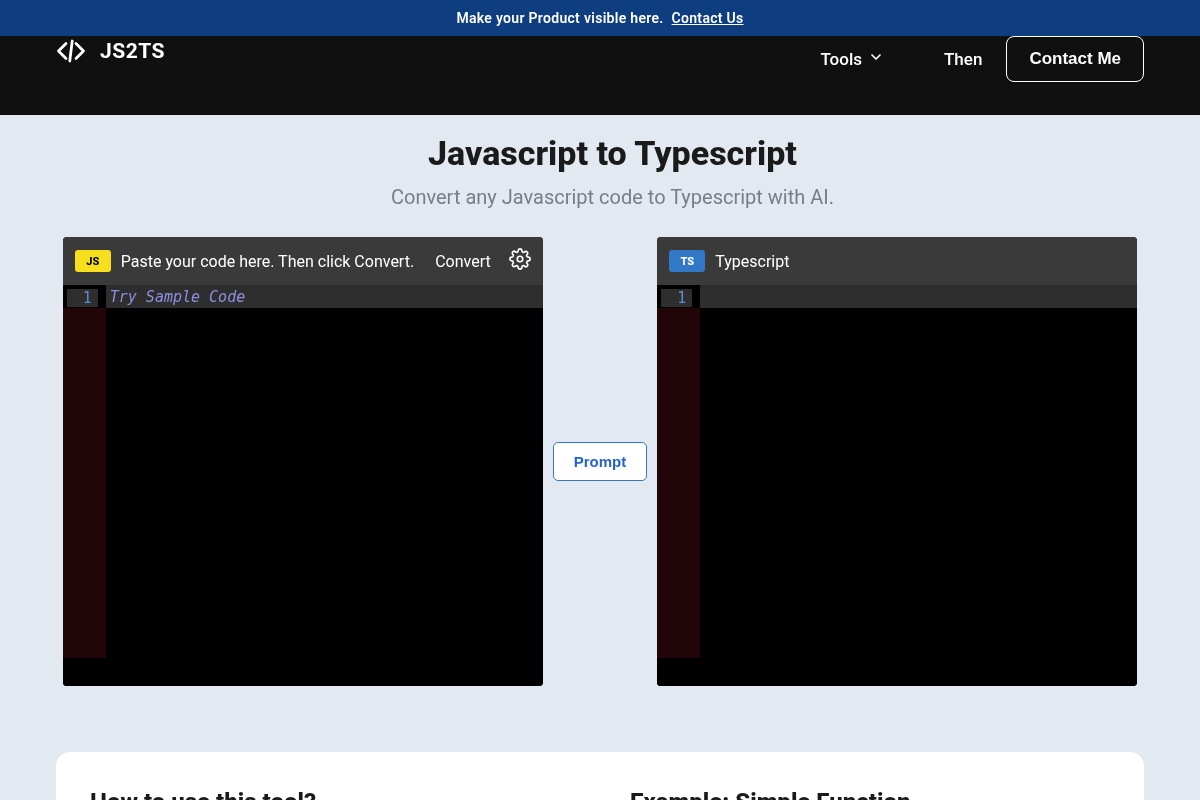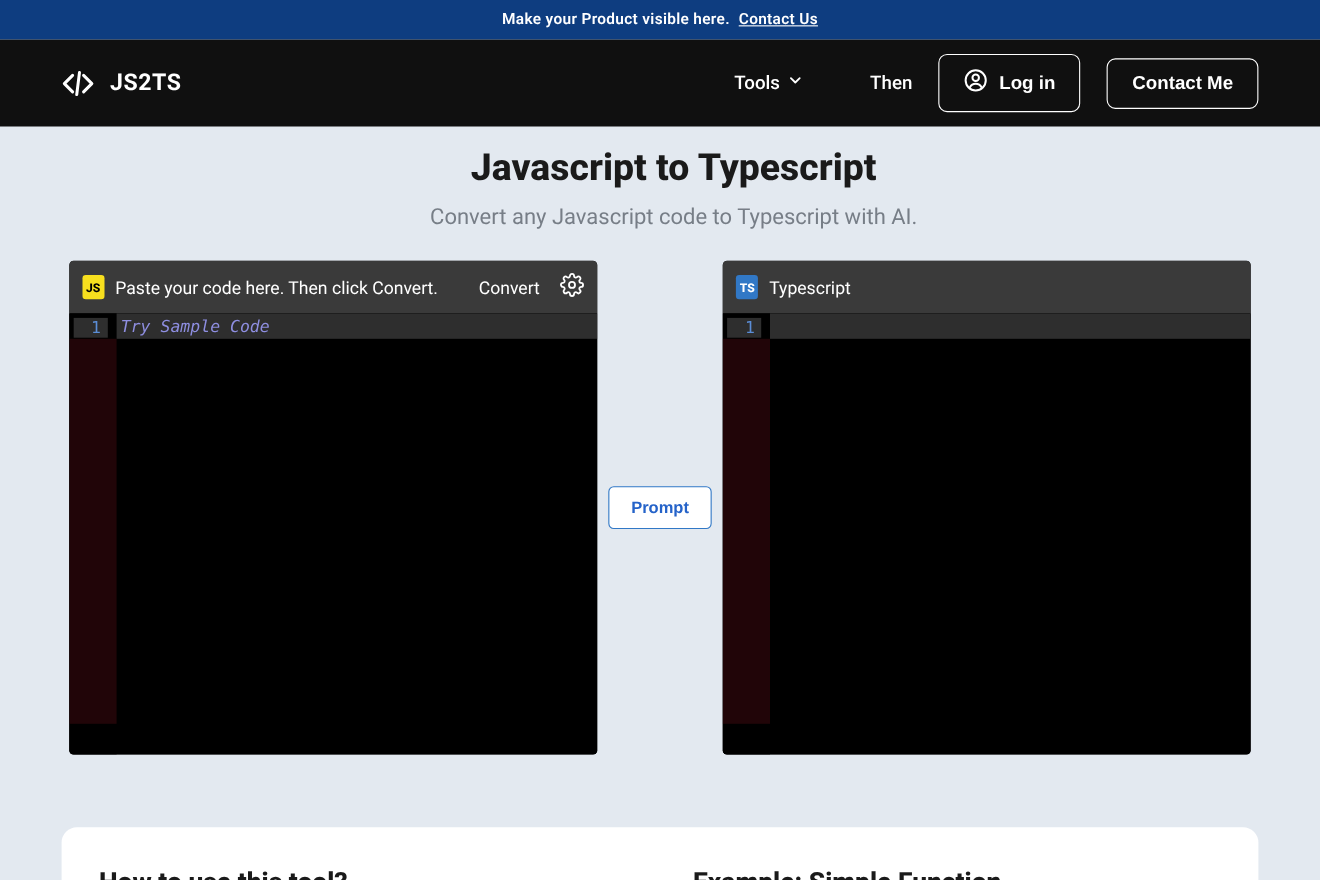--- a/index.html
+++ b/index.html
@@ -1,38 +1,38 @@
 <!DOCTYPE html>
 <html><head>
 <meta charset="utf-8">
 <style>
 * { margin: 0; padding: 0; box-sizing: border-box; }
 body { font-family: -apple-system, BlinkMacSystemFont, 'Segoe UI', Roboto, Helvetica, Arial, sans-serif; background: #e3e9f0; width: 1200px; height: 800px; overflow: hidden; }
 
 .banner { background: #0e3d80; color: #fff; height: 36px; display: flex; align-items: center; justify-content: center; font-size: 14px; font-weight: 600; letter-spacing: 0.3px; }
 .banner a { color: #fff; text-decoration: underline; margin-left: 8px; }
 
-.navbar { background: #101010; height: 79px; display: flex; align-items: center; justify-content: space-between; padding: 0 56px; }
+.navbar { background: #101010; height: 79px; display: flex; align-items: flex-start; justify-content: space-between; padding: 0 56px; }
 .brand { display: flex; align-items: center; gap: 14px; }
 .brand-icon { display: flex; align-items: center; }
 .brand-name { color: #fff; font-size: 21px; font-weight: 700; letter-spacing: 0.5px; }
 .nav-right { display: flex; align-items: center; gap: 24px; }
 .nav-link { color: #fff; font-size: 17px; font-weight: 500; text-decoration: none; display: flex; align-items: center; gap: 6px; cursor: pointer; margin-left: 36px; }
 .login-btn { display: flex; align-items: center; gap: 10px; border: 1.5px solid #fff; border-radius: 8px; padding: 12px 22px; color: #fff; font-size: 17px; font-weight: 600; cursor: pointer; background: transparent; }
 .contact-btn { border: 1.5px solid #fff; border-radius: 8px; padding: 12px 22px; color: #fff; font-size: 17px; font-weight: 600; cursor: pointer; background: transparent; }
 
 .hero { text-align: center; padding-top: 18px; padding-left: 25px; }
 .hero h1 { color: #1a1a1a; font-size: 34px; font-weight: 800; }
 .hero p { color: #777e87; font-size: 20px; margin-top: 12px; }
 
 .editors { display: flex; align-items: center; justify-content: center; gap: 10px; margin-top: 28px; padding: 0 56px; }
 .editor { width: 480px; height: 449px; background: #000; border-radius: 4px; overflow: hidden; display: flex; flex-direction: column; }
 .editor-header { background: #3a3a3a; height: 48px; display: flex; align-items: center; justify-content: space-between; padding: 0 12px; color: #fff; font-size: 16px; }
 .editor-header-left { display: flex; align-items: center; gap: 10px; }
-.lang-badge { width: 20px; height: 22px; border-radius: 3px; display: flex; align-items: center; justify-content: center; font-size: 11px; font-weight: 800; }
+.lang-badge { width: 36px; height: 22px; border-radius: 3px; display: flex; align-items: center; justify-content: center; font-size: 11px; font-weight: 800; }
 .lang-badge.js { background: #f7df1e; color: #000; }
 .lang-badge.ts { background: #3178c6; color: #fff; }
 .editor-header-right { display: flex; align-items: center; gap: 18px; }
 .prompt-link { color: #fff; font-size: 16px; cursor: pointer; }
 .gear { cursor: pointer; }
 
 .editor-body { flex: 1; display: flex; background: #000; }
 .gutter { width: 43px; background: #000; text-align: right; padding: 4px 8px 4px 4px; font-family: monospace; font-size: 15px; }
 .gutter .line-no { color: #5b8dd6; background: #2e2e2e; display: block; padding: 0 6px; }
 .code-area { flex: 1; position: relative; }
@@ -70,30 +70,20 @@
   <div class="nav-right">
     <a class="nav-link">
       <span>Tools</span>
       <span>
         <svg width="16" height="16" viewBox="0 0 24 24" fill="none" stroke="#fff" stroke-width="2.5" stroke-linecap="round" stroke-linejoin="round">
             <polyline points="6 9 12 15 18 9"></polyline>
           </svg>
       </span>
     </a>
     <a class="nav-link">Then</a>
-    <button class="login-btn">
-      <span>
-        <svg width="22" height="22" viewBox="0 0 24 24" fill="none" stroke="#fff" stroke-width="2" stroke-linecap="round" stroke-linejoin="round">
-            <circle cx="12" cy="12" r="10"></circle>
-            <circle cx="12" cy="9.5" r="3.2"></circle>
-            <path d="M6.2 19c1.2-2.4 3.4-3.6 5.8-3.6s4.6 1.2 5.8 3.6"></path>
-          </svg>
-      </span>
-      <span>Log in</span>
-    </button>
     <button class="contact-btn">Contact Me</button>
   </div>
 </div>
 
 <div class="hero">
   <h1>Javascript to Typescript</h1>
   <p>Convert any Javascript code to Typescript with AI.</p>
 </div>
 
 <div class="editors">

